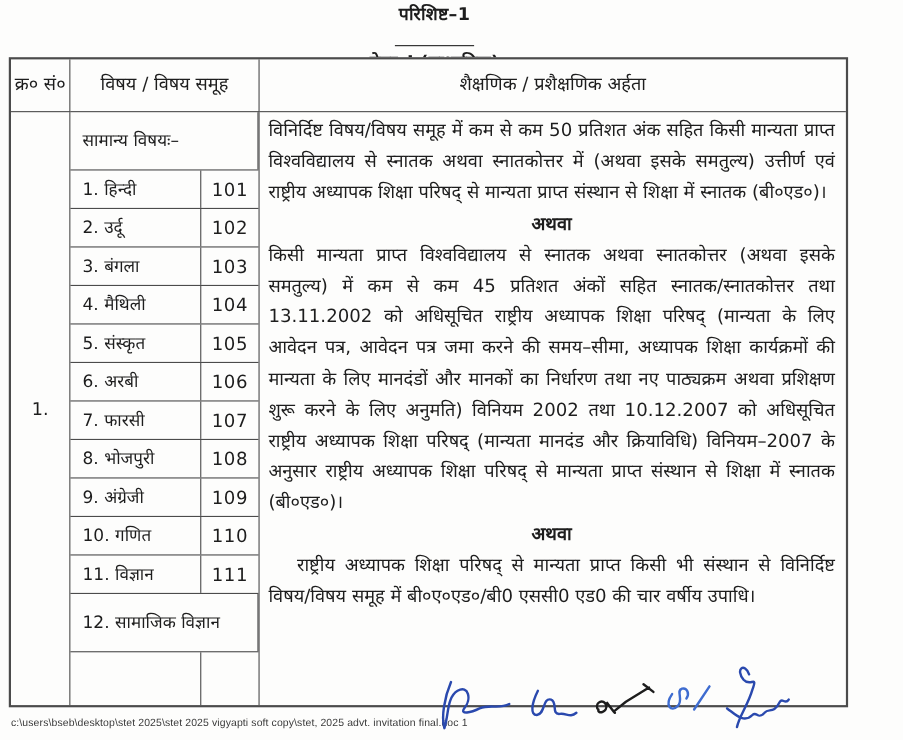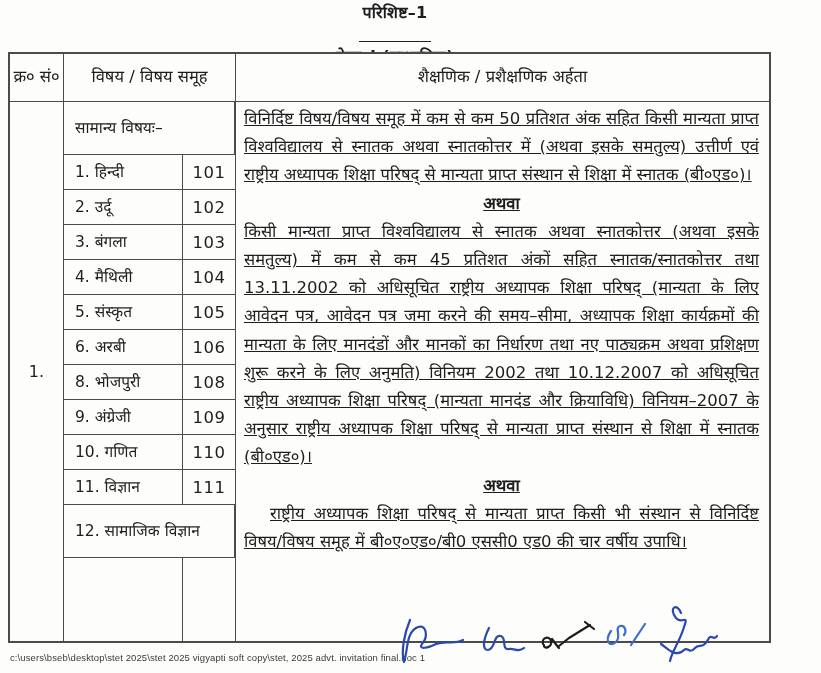--- a/index.html
+++ b/index.html
@@ -50,21 +50,21 @@
     width:52px;flex:0 0 52px;display:flex;align-items:center;justify-content:center;
     font-size:16.5px;letter-spacing:.5px;
   }
   .sub-hdr .sub-name,.sub-hdr .sub-code{font-size:15.5px;line-height:1.35;}
   .sub-hdr .sub-code{text-align:center;}
   
   .qual{
     padding:3px 10px 0 8px;font-size:16.5px;line-height:28.2px;text-align:justify;
     overflow:hidden;
   }
-  .qual p{margin:0;text-decoration:underline;}
+  .qual p{margin:0;}
   .qual .or{text-align:center;font-weight:bold;}
   .qual .p3{text-indent:26px;}
   
   .footer-path{
     position:absolute;left:10px;top:652px;font-size:9.5px;color:#3a3a3a;
     font-family:"Liberation Sans","DejaVu Sans",sans-serif;letter-spacing:.1px;
   }
   
   .sig-svg{position:absolute;left:388px;top:600px;}
 </style>
@@ -118,20 +118,24 @@
           </div>
           <div class="sub-tr item">
             <div class="sub-name">5. संस्कृत</div>
             <div class="sub-code">105</div>
           </div>
           <div class="sub-tr item">
             <div class="sub-name">6. अरबी</div>
             <div class="sub-code">106</div>
           </div>
           <div class="sub-tr item">
+            <div class="sub-name">7. फारसी</div>
+            <div class="sub-code">107</div>
+          </div>
+          <div class="sub-tr item">
             <div class="sub-name">8. भोजपुरी</div>
             <div class="sub-code">108</div>
           </div>
           <div class="sub-tr item">
             <div class="sub-name">9. अंग्रेजी</div>
             <div class="sub-code">109</div>
           </div>
           <div class="sub-tr item">
             <div class="sub-name">10. गणित</div>
             <div class="sub-code">110</div>

